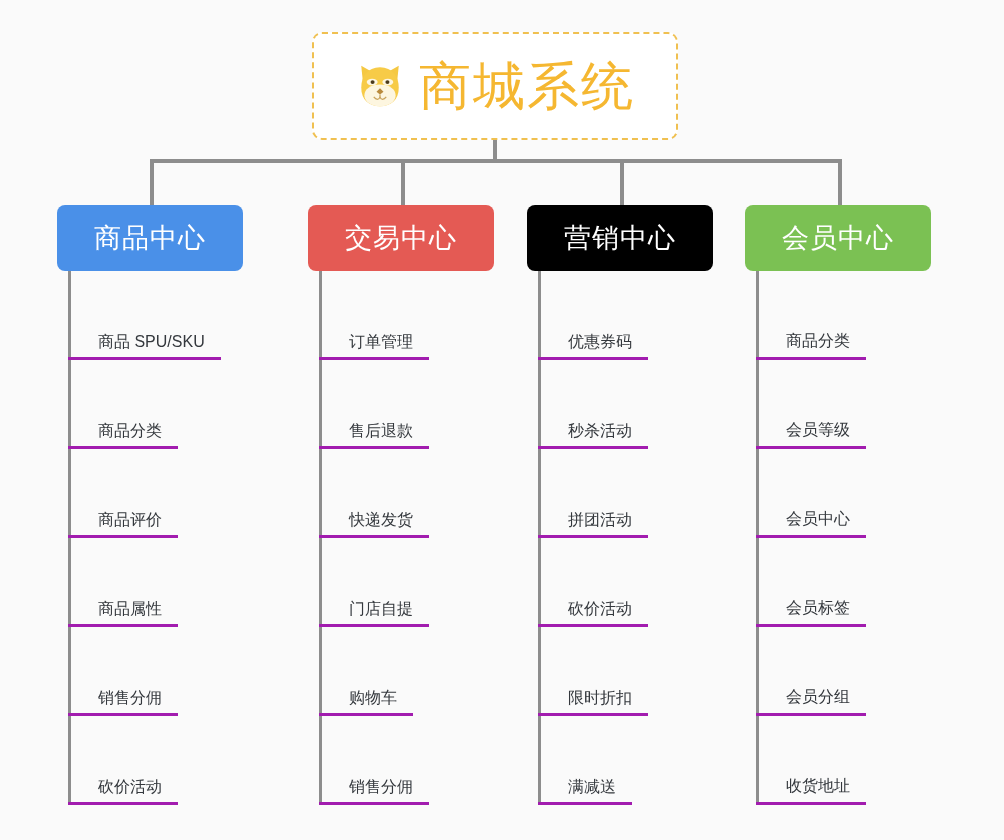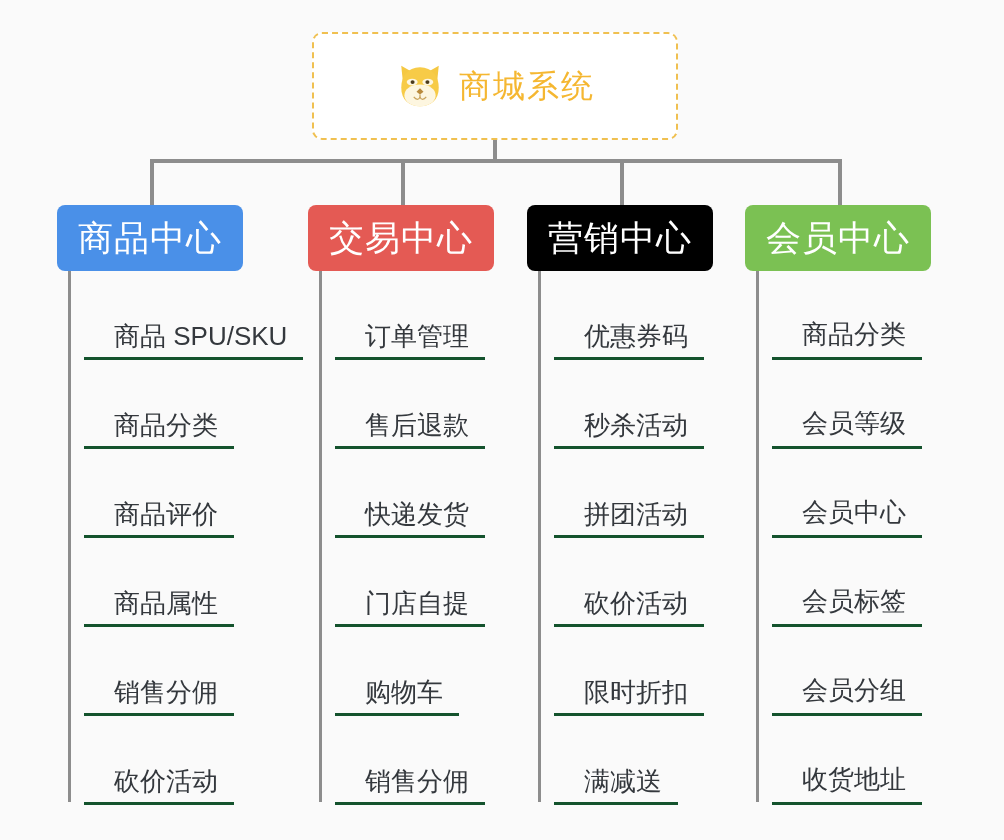--- a/index.html
+++ b/index.html
@@ -32,21 +32,21 @@
     box-sizing: border-box;
     background: #ffffff;
     border: 2px dashed #f0c050;
     border-radius: 10px;
     display: flex;
     align-items: center;
     justify-content: center;
     gap: 14px;
   }
   .root-title {
-    font-size: 32px;
+    font-size: 52px;
     color: #f5b731;
     letter-spacing: 2px;
     line-height: 1;
     white-space: nowrap;
   }
   .shiba-icon {
     width: 50px;
     height: 50px;
     flex: 0 0 50px;
     display: block;
@@ -91,21 +91,21 @@
 
   .cat-header {
     width: 186px;
     height: 66px;
     box-sizing: border-box;
     border-radius: 8px;
     display: flex;
     align-items: center;
     justify-content: center;
     color: #ffffff;
-    font-size: 35px;
+    font-size: 27px;
     letter-spacing: 1px;
     white-space: nowrap;
   }
 
   .leaf-list {
     position: relative;
     margin-top: 0;
     padding-top: 0;
   }
   
@@ -119,27 +119,26 @@
   .leaf {
     position: relative;
     height: 89px;
     box-sizing: border-box;
     display: flex;
     align-items: flex-end;
     padding-left: 11px;
   }
   .leaf-inner {
     display: inline-block;
-    border-bottom: 3px solid #14532d;
+    border-bottom: 3px solid #a21caf;
     padding: 0 16px 5px 30px;
-    font-size: 26px;
+    font-size: 16px;
     color: #34383d;
     white-space: nowrap;
     line-height: 1.25;
-    margin-left: 16px;
   }
 </style>
 </head>
 <body>
 
 <div id="mindmap">
 
   <div class="root-node">
     <span class="shiba-icon">
       <svg viewBox="0 0 64 64" width="50" height="50" aria-hidden="true">

